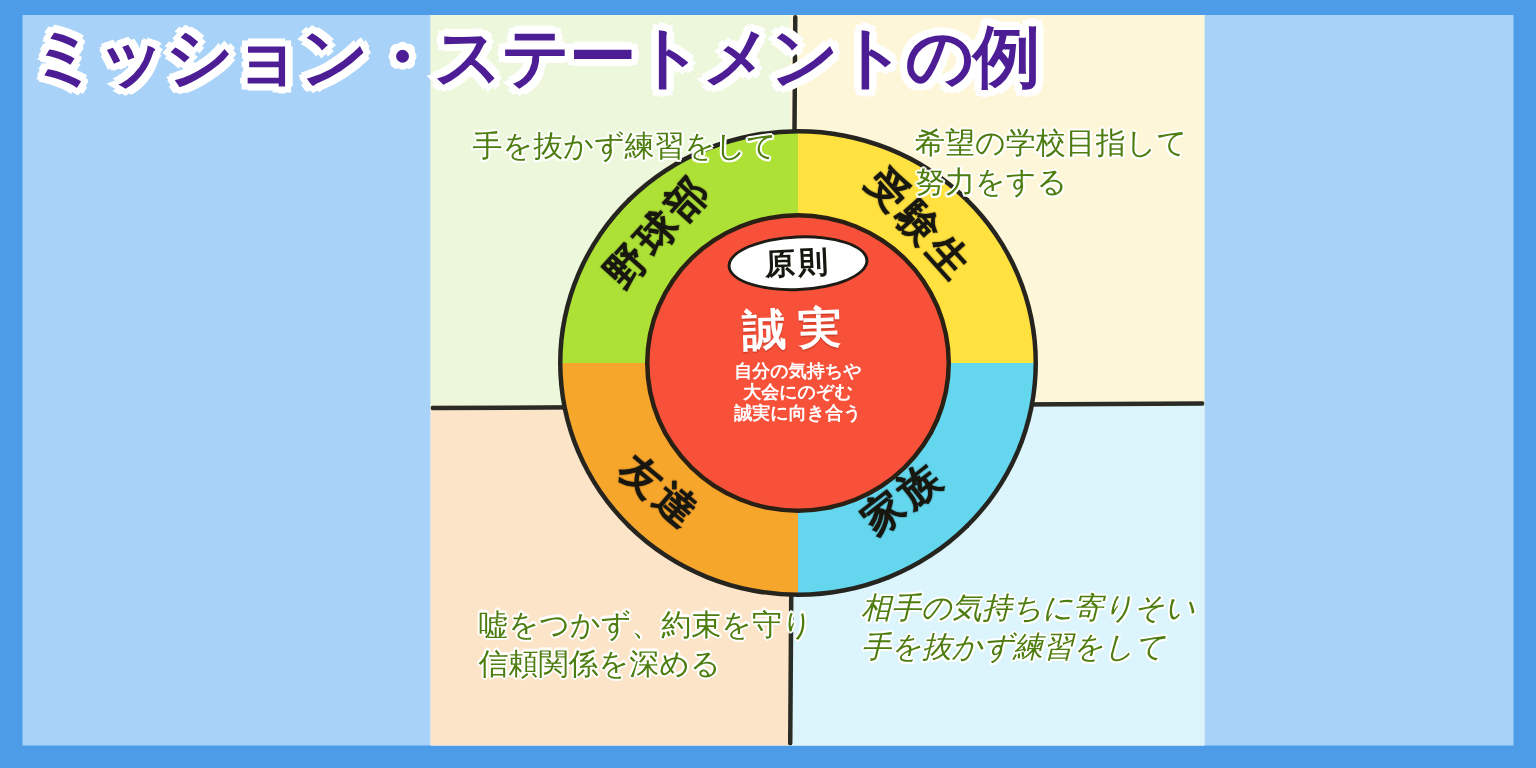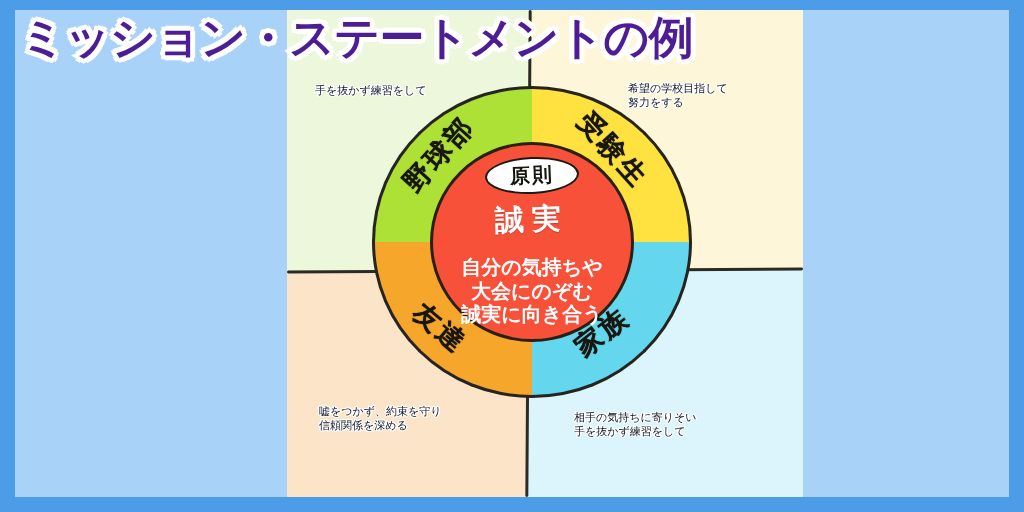--- a/index.html
+++ b/index.html
@@ -161,46 +161,46 @@
     margin-top: 6px;
     color: #ffffff;
     font-weight: bold;
     font-size: 29px;
     letter-spacing: 8px;
     transform: rotate(-2deg);
     text-shadow: 0 1px 1px rgba(120,20,10,.35);
   }
 
   #core-desc {
-    margin-top: 16px;
+    margin-top: 0;
     color: #ffffff;
     font-weight: bold;
-    font-size: 20px;
+    font-size: 12px;
     line-height: 1.18;
     text-align: center;
     letter-spacing: 0px;
   }
   #core-desc div { white-space: nowrap; }
 
   
   .note {
     position: absolute;
-    color: #0f172a;
-    font-size: 11px;
+    color: #4d7c0f;
+    font-size: 20px;
     line-height: 1.3;
     font-weight: 500;
     white-space: nowrap;
     text-shadow:
        1.4px 0 #fff, -1.4px 0 #fff, 0 1.4px #fff, 0 -1.4px #fff,
        1px 1px #fff, -1px 1px #fff, 1px -1px #fff, -1px -1px #fff;
   }
   #note-tl { left: 28px;  top: 74px; }
-  #note-tr { left: 341px; top: 72px; }
+  #note-tr { left: 323px; top: 72px; }
   #note-bl { left: 32px;  top: 394px; font-family: Liberation Serif, serif; }
-  #note-br { left: 287px; top: 401px; }
+  #note-br { left: 287px; top: 382px; font-style: italic; }
 
   
   #slide-title {
     position: absolute;
     left: 20px;
     top: 8px;
     font-size: 45px;
     font-weight: bold;
     color: #4c1d95;
     letter-spacing: -1px;

